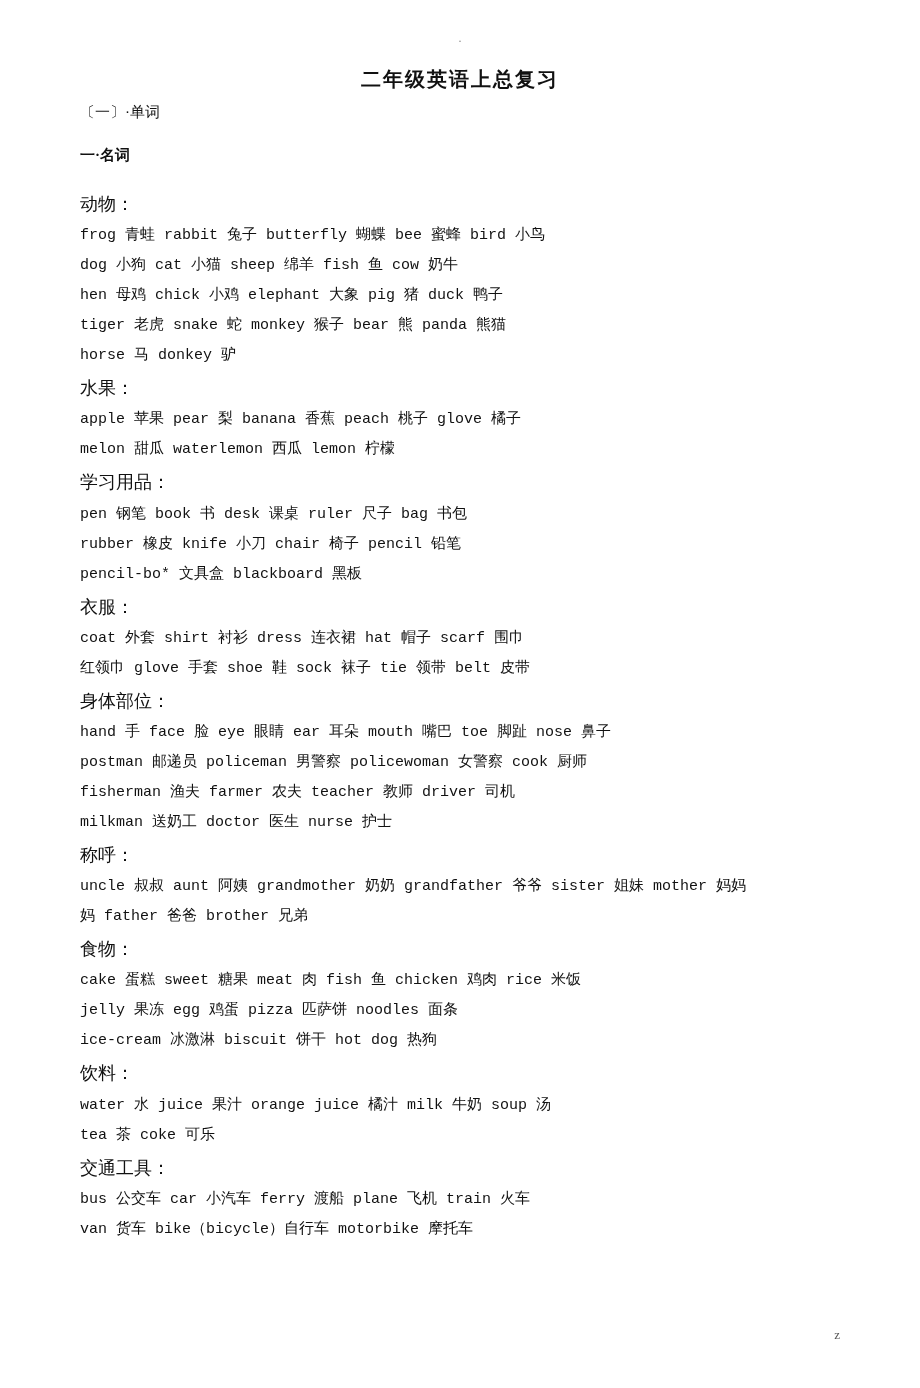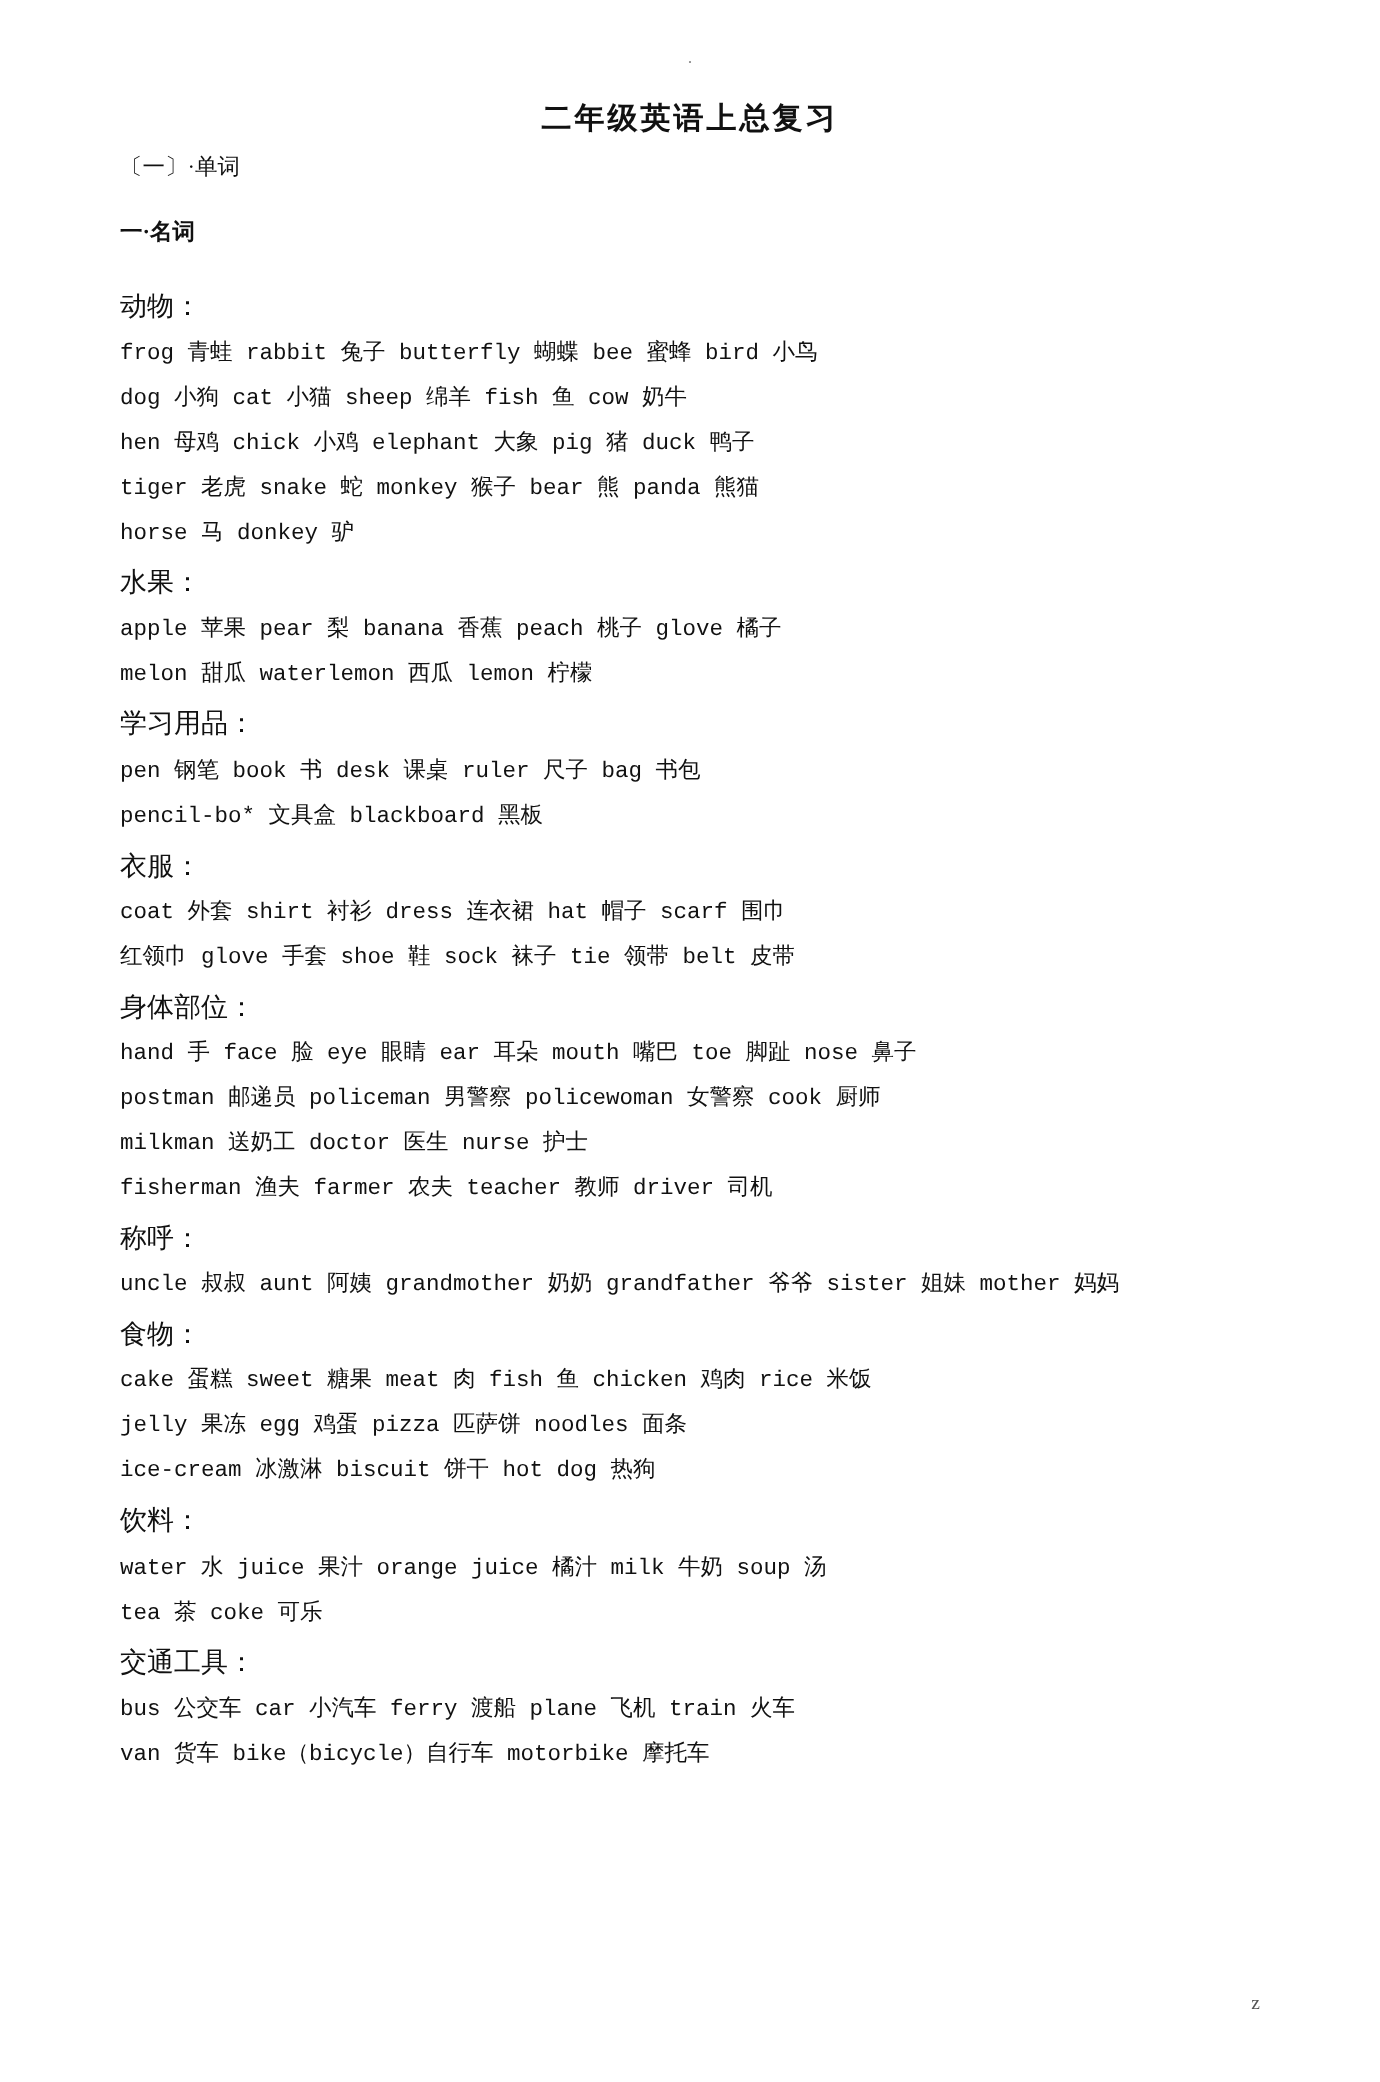--- a/index.html
+++ b/index.html
@@ -69,31 +69,33 @@
     <div class="word-line">frog 青蛙    rabbit 兔子    butterfly 蝴蝶    bee 蜜蜂    bird 小鸟</div>
     <div class="word-line">dog 小狗    cat 小猫       sheep 绵羊         fish 鱼     cow 奶牛</div>
     <div class="word-line">hen 母鸡    chick 小鸡     elephant 大象      pig 猪          duck 鸭子</div>
     <div class="word-line">tiger 老虎  snake 蛇           monkey 猴子        bear 熊    panda 熊猫</div>
     <div class="word-line">horse 马    donkey 驴</div>
     <div class="category-title">水果：</div>
     <div class="word-line">apple 苹果    pear 梨            banana 香蕉    peach 桃子   glove 橘子</div>
     <div class="word-line">melon 甜瓜    waterlemon 西瓜                   lemon 柠檬</div>
     <div class="category-title">学习用品：</div>
     <div class="word-line">pen 钢笔      book 书       desk 课桌           ruler 尺子      bag 书包</div>
+    <div class="word-line">rubber 橡皮   knife 小刀    chair 椅子          pencil 铅笔</div>
     <div class="word-line">pencil-bo* 文具盒           blackboard 黑板</div>
     <div class="category-title">衣服：</div>
     <div class="word-line">coat 外套    shirt 衬衫    dress 连衣裙     hat 帽子      scarf 围巾</div>
     <div class="word-line">红领巾    glove 手套    shoe 鞋    sock 袜子    tie 领带     belt 皮带</div>
     <div class="category-title">身体部位：</div>
     <div class="word-line">hand 手  face 脸  eye 眼睛  ear 耳朵   mouth 嘴巴  toe 脚趾   nose 鼻子</div>
     <div class="word-line">postman 邮递员    policeman 男警察    policewoman 女警察    cook 厨师</div>
+    <div class="word-line">fisherman 渔夫    farmer 农夫             teacher 教师             driver 司机</div>
     <div class="word-line">milkman 送奶工    doctor 医生             nurse 护士</div>
-    <div class="word-line">fisherman 渔夫    farmer 农夫             teacher 教师             driver 司机</div>
     <div class="category-title">称呼：</div>
     <div class="word-line">uncle 叔叔    aunt 阿姨      grandmother 奶奶    grandfather 爷爷    sister 姐妹    mother 妈妈</div>
+    <div class="word-line">妈    father 爸爸            brother 兄弟</div>
     <div class="category-title">食物：</div>
     <div class="word-line">cake 蛋糕    sweet 糖果     meat 肉   fish 鱼   chicken 鸡肉   rice 米饭</div>
     <div class="word-line">jelly 果冻    egg 鸡蛋       pizza 匹萨饼          noodles 面条</div>
     <div class="word-line">ice-cream 冰激淋             biscuit 饼干          hot dog 热狗</div>
     <div class="category-title">饮料：</div>
     <div class="word-line">water 水    juice 果汁   orange juice 橘汁    milk 牛奶    soup 汤</div>
     <div class="word-line">tea 茶    coke 可乐</div>
     <div class="category-title">交通工具：</div>
     <div class="word-line">bus 公交车    car 小汽车    ferry 渡船      plane 飞机    train 火车</div>
     <div class="word-line">van 货车      bike（bicycle）自行车         motorbike 摩托车</div>

